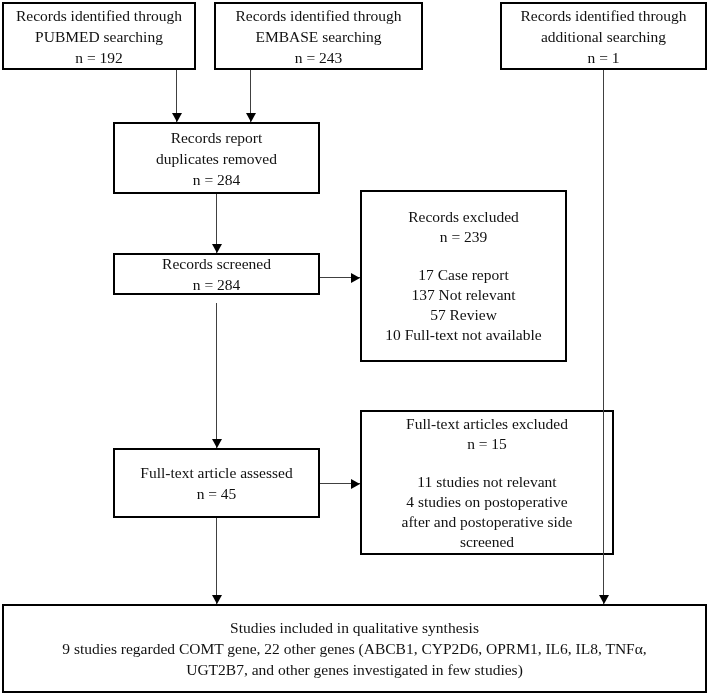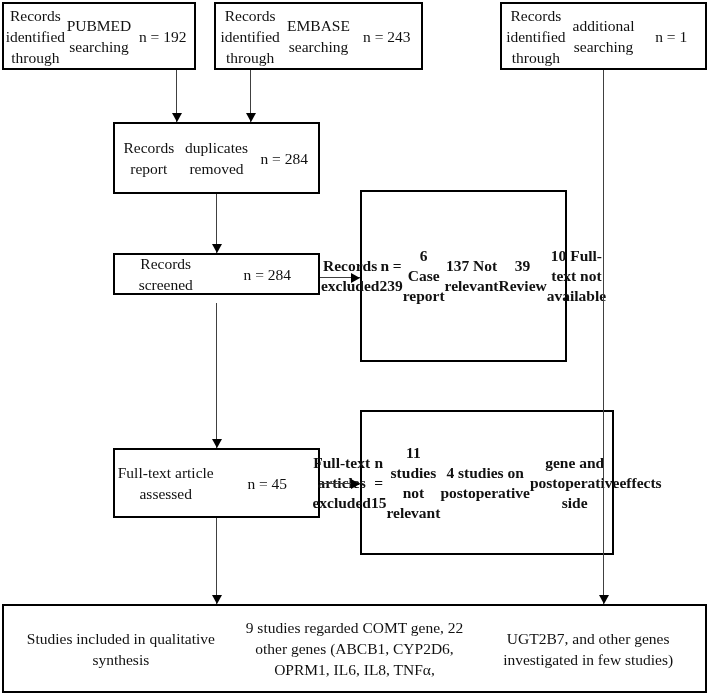--- a/index.html
+++ b/index.html
@@ -11,29 +11,29 @@
     font-family: "Liberation Serif", "DejaVu Serif", serif;
     color: #111111;
     overflow: hidden;
   }
   .box {
     position: absolute;
     box-sizing: border-box;
     border: 2px solid #000000;
     background: #ffffff;
     display: flex;
-    flex-direction: row;
+    flex-direction: column;
     align-items: center;
     justify-content: center;
     text-align: center;
     font-size: 15.5px;
     line-height: 21px;
   }
   .box .ln { width: 100%; }
-  .box.stack { line-height: 20px; font-weight: bold; }
+  .box.stack { line-height: 20px; }
   .gap { height: 18px; }
   .arrow-v, .line-v {
     position: absolute;
     width: 0;
     border-left: 1px solid #404040;
   }
   .arrow-v::after {
     content: "";
     position: absolute;
     bottom: 0;
@@ -90,39 +90,39 @@
 
   <div class="box" style="left:113px;top:253px;width:207px;height:42px">
     <div class="ln">Records screened</div>
     <div class="ln">n = 284</div>
   </div>
 
   <div class="box stack" style="left:360px;top:190px;width:207px;height:172px">
     <div class="ln">Records excluded</div>
     <div class="ln">n = 239</div>
     <div class="gap"></div>
-    <div class="ln">6 Case report</div>
+    <div class="ln">17 Case report</div>
     <div class="ln">137 Not relevant</div>
-    <div class="ln">39 Review</div>
+    <div class="ln">57 Review</div>
     <div class="ln">10 Full-text not available</div>
   </div>
 
   <div class="box" style="left:113px;top:448px;width:207px;height:70px">
     <div class="ln">Full-text article assessed</div>
     <div class="ln">n = 45</div>
   </div>
 
   <div class="box stack" style="left:360px;top:410px;width:254px;height:145px">
     <div class="ln">Full-text articles excluded</div>
     <div class="ln">n = 15</div>
     <div class="gap"></div>
     <div class="ln">11 studies not relevant</div>
     <div class="ln">4 studies on postoperative</div>
-    <div class="ln">gene and postoperative side</div>
-    <div class="ln">effects</div>
+    <div class="ln">after and postoperative side</div>
+    <div class="ln">screened</div>
   </div>
 
   <div class="box" style="left:2px;top:604px;width:705px;height:89px">
     <div class="ln">Studies included in qualitative synthesis</div>
     <div class="ln">9 studies regarded COMT gene, 22 other genes (ABCB1, CYP2D6, OPRM1, IL6, IL8, TNFα,</div>
     <div class="ln">UGT2B7, and other genes investigated in few studies)</div>
   </div>
 
   <div class="arrow-v" style="left:176px;top:70px;height:52px"></div>
   <div class="arrow-v" style="left:250px;top:70px;height:52px"></div>

